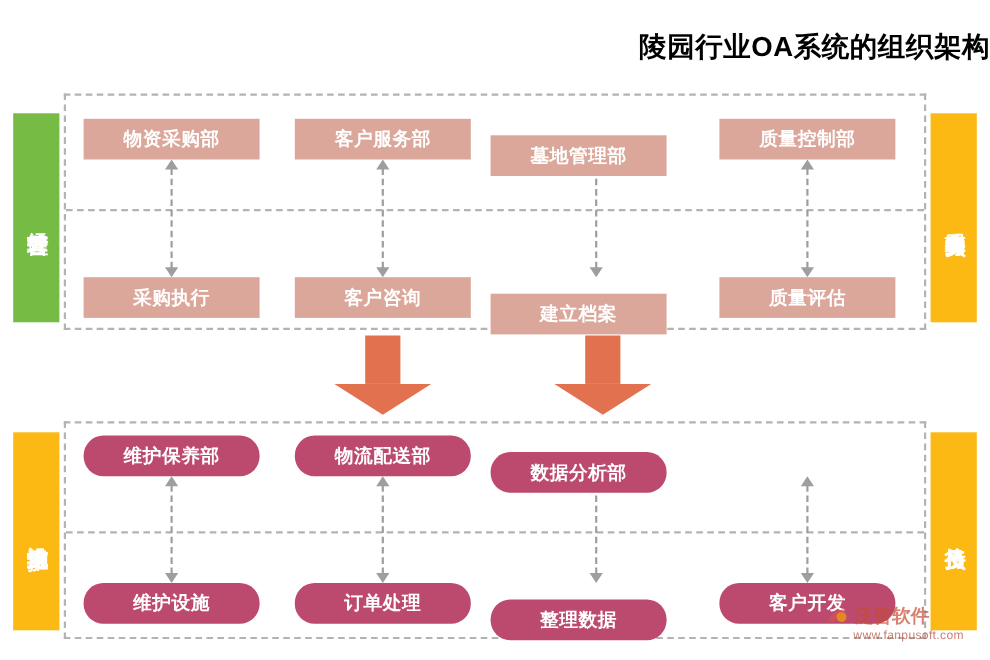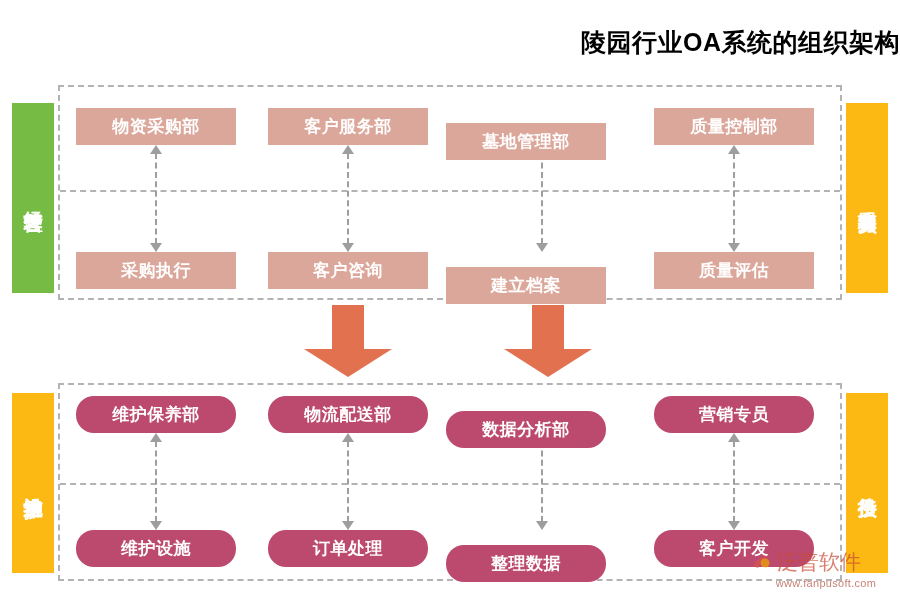--- a/index.html
+++ b/index.html
@@ -172,22 +172,22 @@
     display: flex;
     align-items: center;
     gap: 3px;
   }
   .watermark .wm-mark {
     width: 22px;
     height: 20px;
     position: relative;
   }
   .watermark .wm-text {
-    font-size: 21px;
-    font-weight: normal;
+    font-size: 17px;
+    font-weight: bold;
     color: #c94b34;
     letter-spacing: 0px;
     opacity: 0.82;
   }
   .watermark .wm-url {
     margin-top: 1px;
     font-size: 11px;
     color: #b5594a;
     letter-spacing: 0.3px;
     text-align: center;
@@ -251,21 +251,20 @@
   <div class="group-box" id="group-bottom">
     <div class="group-divider" id="divider-bottom"></div>
   </div>
 
   <div class="side-label" id="side-left-bottom">设施维护工</div>
   <div class="side-label" id="side-right-bottom">接待员</div>
 
   <div class="node maroon col-1 row-3">维护保养部</div>
   <div class="node maroon col-2 row-3">物流配送部</div>
   <div class="node maroon col-3 row-3">数据分析部</div>
-  <div class="node maroon col-4 row-3">营销专员</div>
 
   <div class="connector conn-bottom cx-1">
     <div class="head up"></div>
     <div class="stem"></div>
     <div class="head down"></div>
   </div>
   <div class="connector conn-bottom cx-2">
     <div class="head up"></div>
     <div class="stem"></div>
     <div class="head down"></div>

